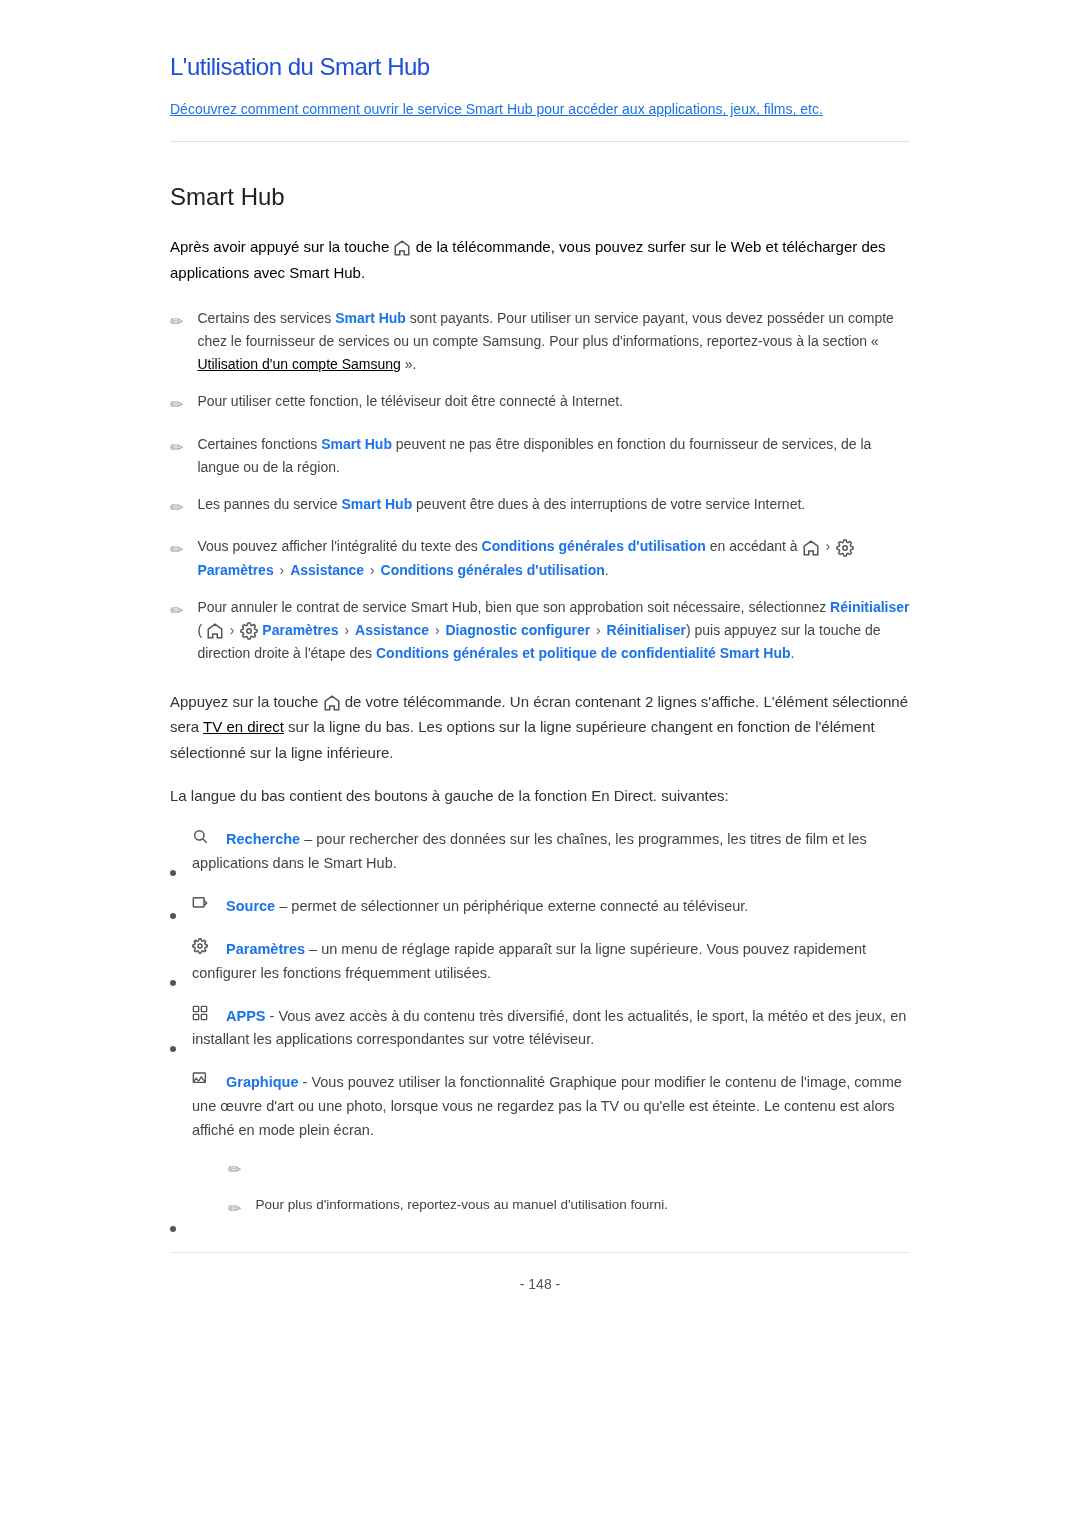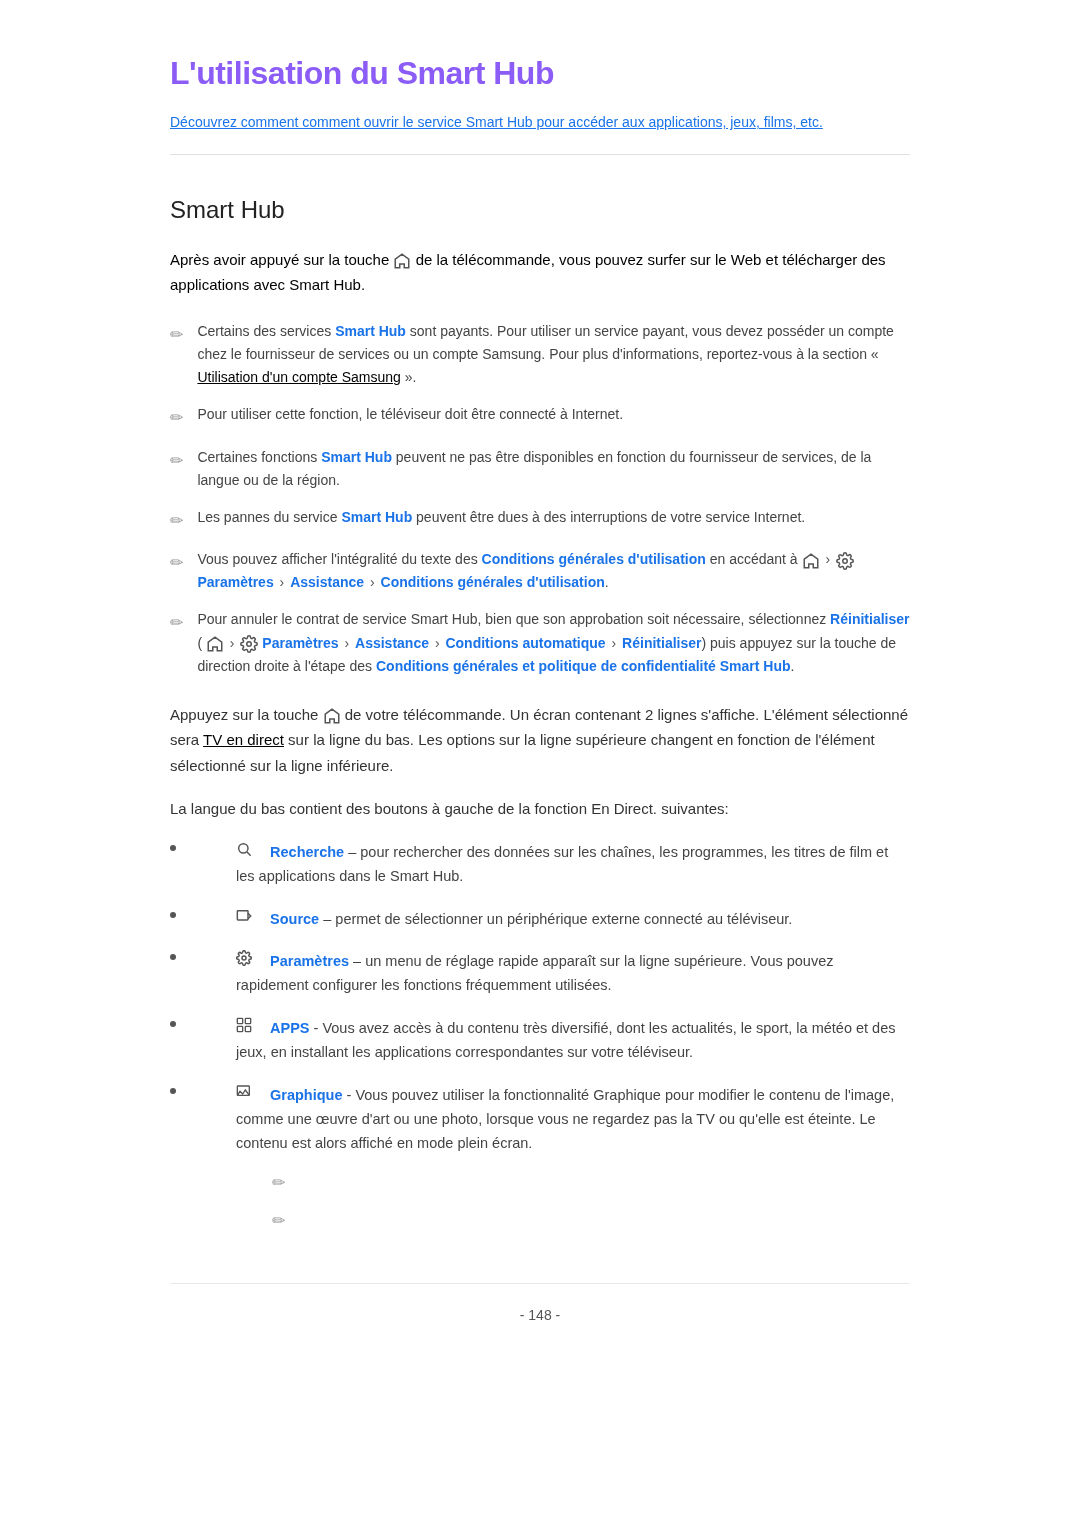--- a/index.html
+++ b/index.html
@@ -9,23 +9,23 @@
       color: #333333;
       font-size: 15px;
       line-height: 1.6;
     }
     .page {
       max-width: 860px;
       margin: 0 auto;
       padding: 48px 60px 60px 60px;
     }
     h1 {
-      font-size: 32px;
-      font-weight: 700;
-      color: #8b5cf6;
+      font-size: 24px;
+      font-weight: 400;
+      color: #1d4ed8;
       margin-bottom: 12px;
       letter-spacing: -0.5px;
     }
     .subtitle {
       color: #1a73e8;
       font-size: 14px;
       border-bottom: 1px solid #e0e0e0;
       padding-bottom: 20px;
       margin-bottom: 36px;
       text-decoration: underline;
@@ -84,26 +84,25 @@
       margin-bottom: 18px;
       line-height: 1.7;
     }
     .bullet-main {
       list-style: none;
       padding: 0;
       margin: 0 0 16px 0;
     }
     .bullet-main > li {
       display: flex;
-      align-items: flex-start;
+      align-items: flex-end;
       margin-bottom: 18px;
       font-size: 14.5px;
       color: #444;
       line-height: 1.65;
-      gap: 44px;
     }
     .bullet-dot {
       flex-shrink: 0;
       margin-right: 16px;
       margin-top: 5px;
       width: 6px;
       height: 6px;
       border-radius: 50%;
       background: #555;
     }
@@ -127,21 +126,21 @@
       align-items: flex-start;
       margin-bottom: 10px;
       font-size: 13.5px;
       color: #444;
       line-height: 1.65;
     }
     .page-num {
       text-align: center;
       color: #555;
       font-size: 14px;
-      margin-top: 38px;
+      margin-top: 20px;
       border-top: 1px solid #e8e8e8;
       padding-top: 20px;
     }
     
     svg.icon-sm {
       width: 18px;
       height: 18px;
       vertical-align: middle;
     }
   </style>
@@ -215,21 +214,21 @@
           </svg>
         <span class="arrow-sep">›</span>
         <svg class="icon-sm" viewBox="0 0 24 24" fill="none" stroke="#555" stroke-width="2">
             <circle cx="12" cy="12" r="3"></circle>
             <path d="M19.4 15a1.65 1.65 0 0 0 .33 1.82l.06.06a2 2 0 0 1-2.83 2.83l-.06-.06a1.65 1.65 0 0 0-1.82-.33 1.65 1.65 0 0 0-1 1.51V21a2 2 0 0 1-4 0v-.09A1.65 1.65 0 0 0 9 19.4a1.65 1.65 0 0 0-1.82.33l-.06.06a2 2 0 0 1-2.83-2.83l.06-.06A1.65 1.65 0 0 0 4.68 15a1.65 1.65 0 0 0-1.51-1H3a2 2 0 0 1 0-4h.09A1.65 1.65 0 0 0 4.6 9a1.65 1.65 0 0 0-.33-1.82l-.06-.06a2 2 0 0 1 2.83-2.83l.06.06A1.65 1.65 0 0 0 9 4.68a1.65 1.65 0 0 0 1-1.51V3a2 2 0 0 1 4 0v.09a1.65 1.65 0 0 0 1 1.51 1.65 1.65 0 0 0 1.82-.33l.06-.06a2 2 0 0 1 2.83 2.83l-.06.06A1.65 1.65 0 0 0 19.4 9a1.65 1.65 0 0 0 1.51 1H21a2 2 0 0 1 0 4h-.09a1.65 1.65 0 0 0-1.51 1z"></path>
           </svg>
         <span class="bold-link">Paramètres</span>
         <span class="arrow-sep">›</span>
         <span class="bold-link">Assistance</span>
         <span class="arrow-sep">›</span>
-        <span class="bold-link">Conditions automatique</span>
+        <span class="bold-link">Diagnostic configurer</span>
         <span class="arrow-sep">›</span>
         <span class="bold-link">Réinitialiser</span>) puis appuyez sur la touche de direction droite à l'étape des <span class="bold-link">Conditions générales et politique de confidentialité Smart Hub</span>.
       </span>
     </li>
   </ul>
 
   <p class="section-para">
     Appuyez sur la touche
     <svg class="icon-sm" viewBox="0 0 24 24" fill="none" stroke="#555" stroke-width="2">
         <path d="M3 9.5L12 3l9 6.5V21H15v-5h-6v5H3z"></path>
@@ -313,20 +312,21 @@
           </span>
           <span class="bold-link">Graphique</span>
           - Vous pouvez utiliser la fonctionnalité Graphique pour modifier le contenu de l'image, comme une œuvre d'art ou une photo, lorsque vous ne regardez pas la TV ou qu'elle est éteinte. Le contenu est alors affiché en mode plein écran.
         </span>
         <ul class="sub-bullet-list">
           <li>
             <span class="pencil-icon">✏</span>
           </li>
           <li>
             <span class="pencil-icon">✏</span>
+            <span>Pour plus d'informations, reportez-vous au manuel d'utilisation fourni.</span>
           </li>
         </ul>
       </div>
     </li>
 
   </ul>
 
   <div class="page-num">- 148 -</div>
 
 </div>

